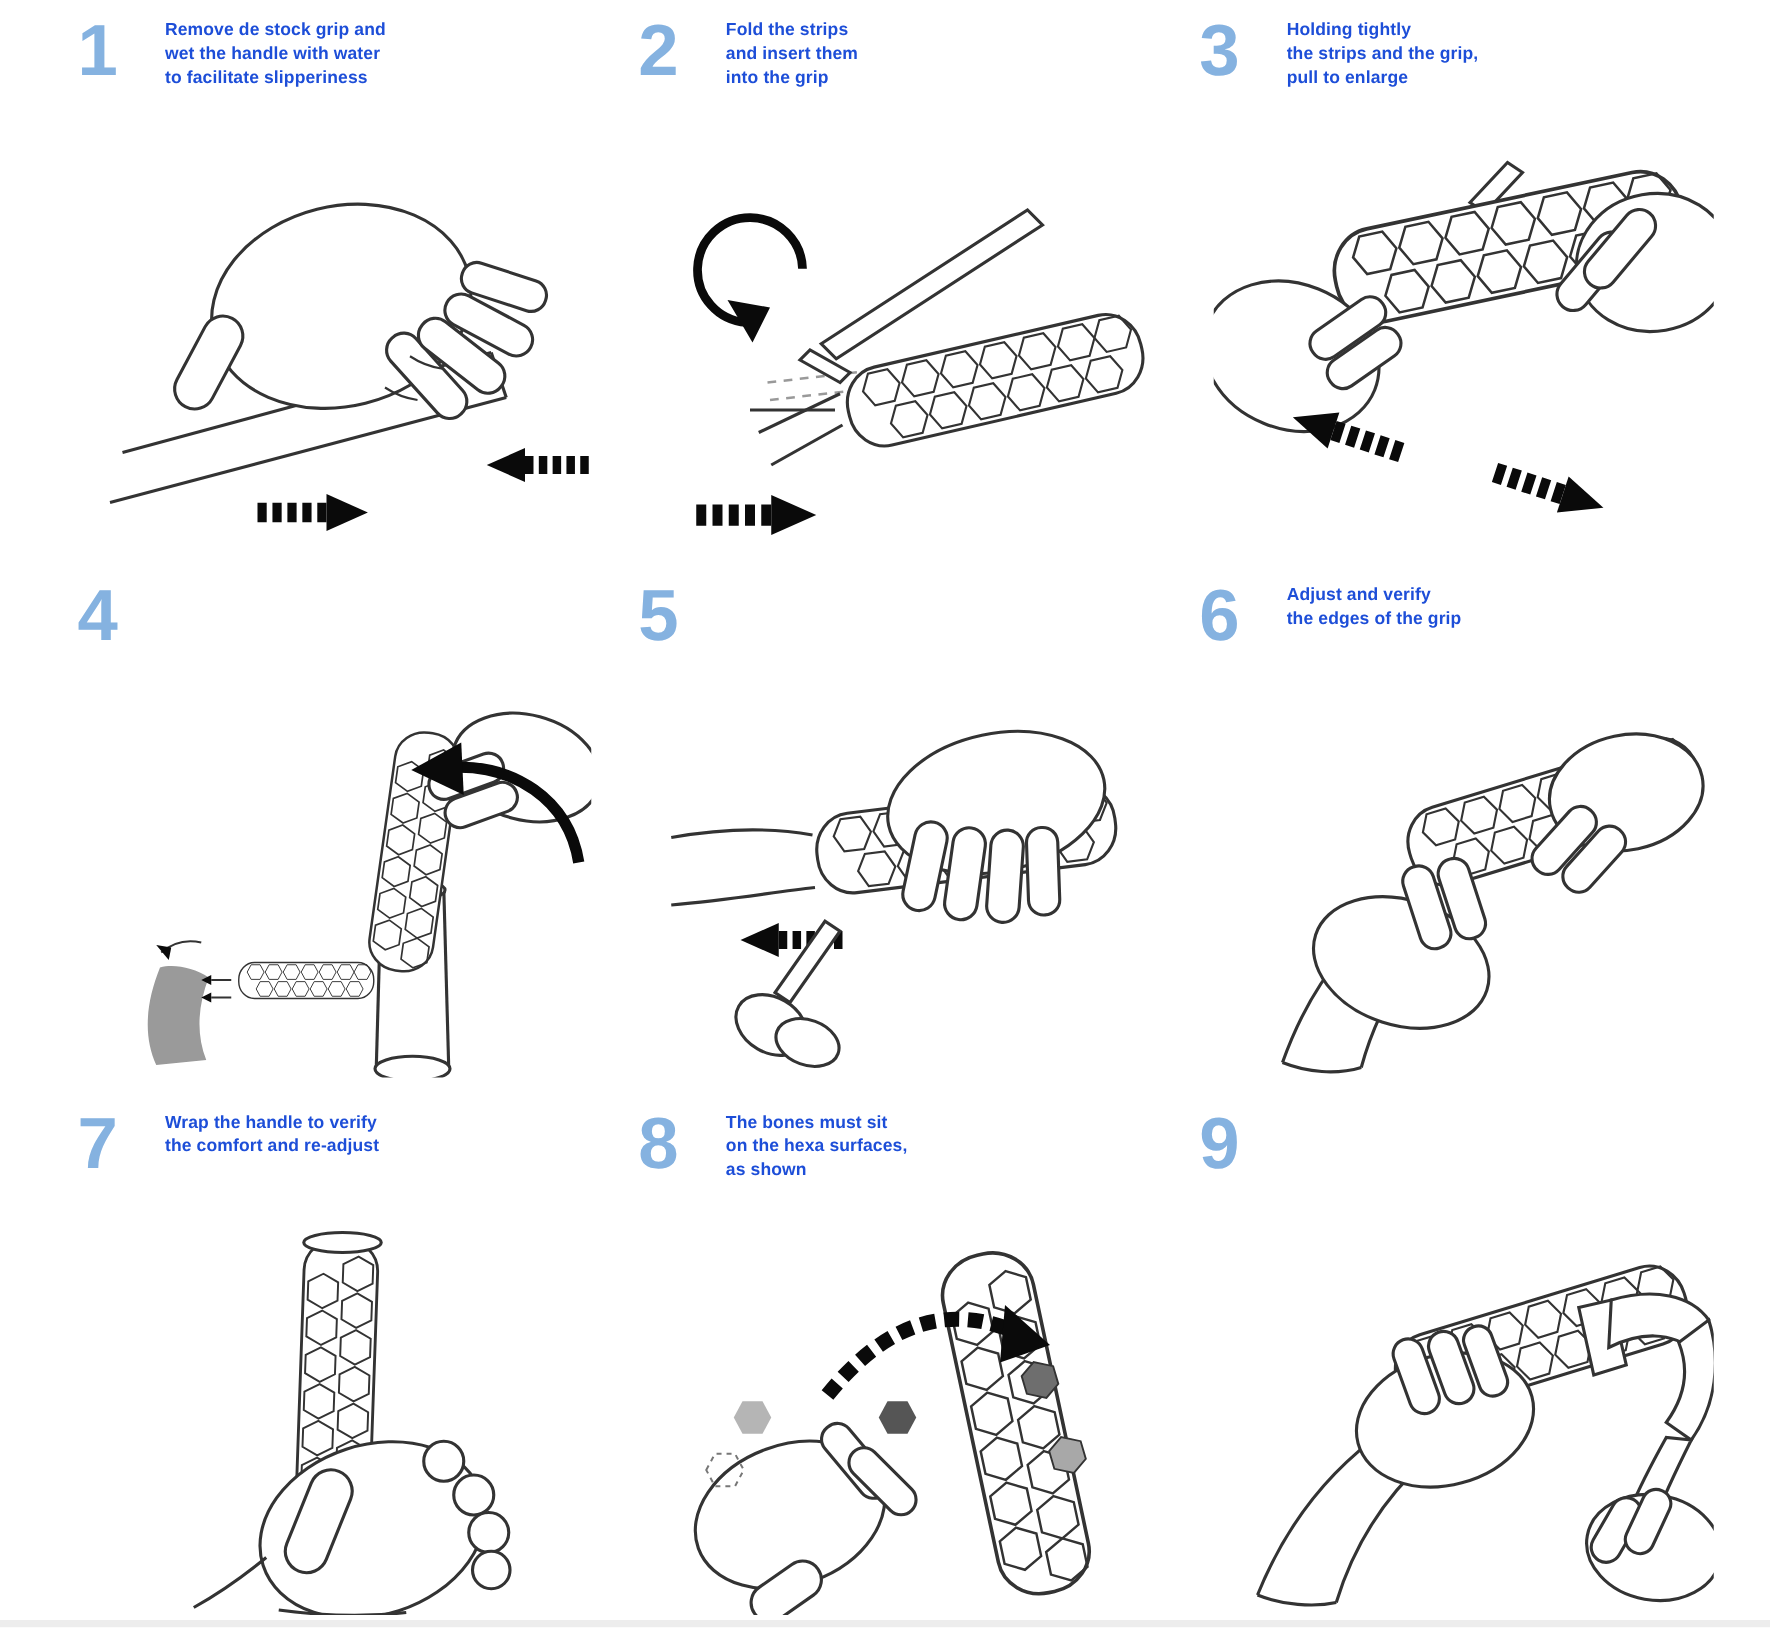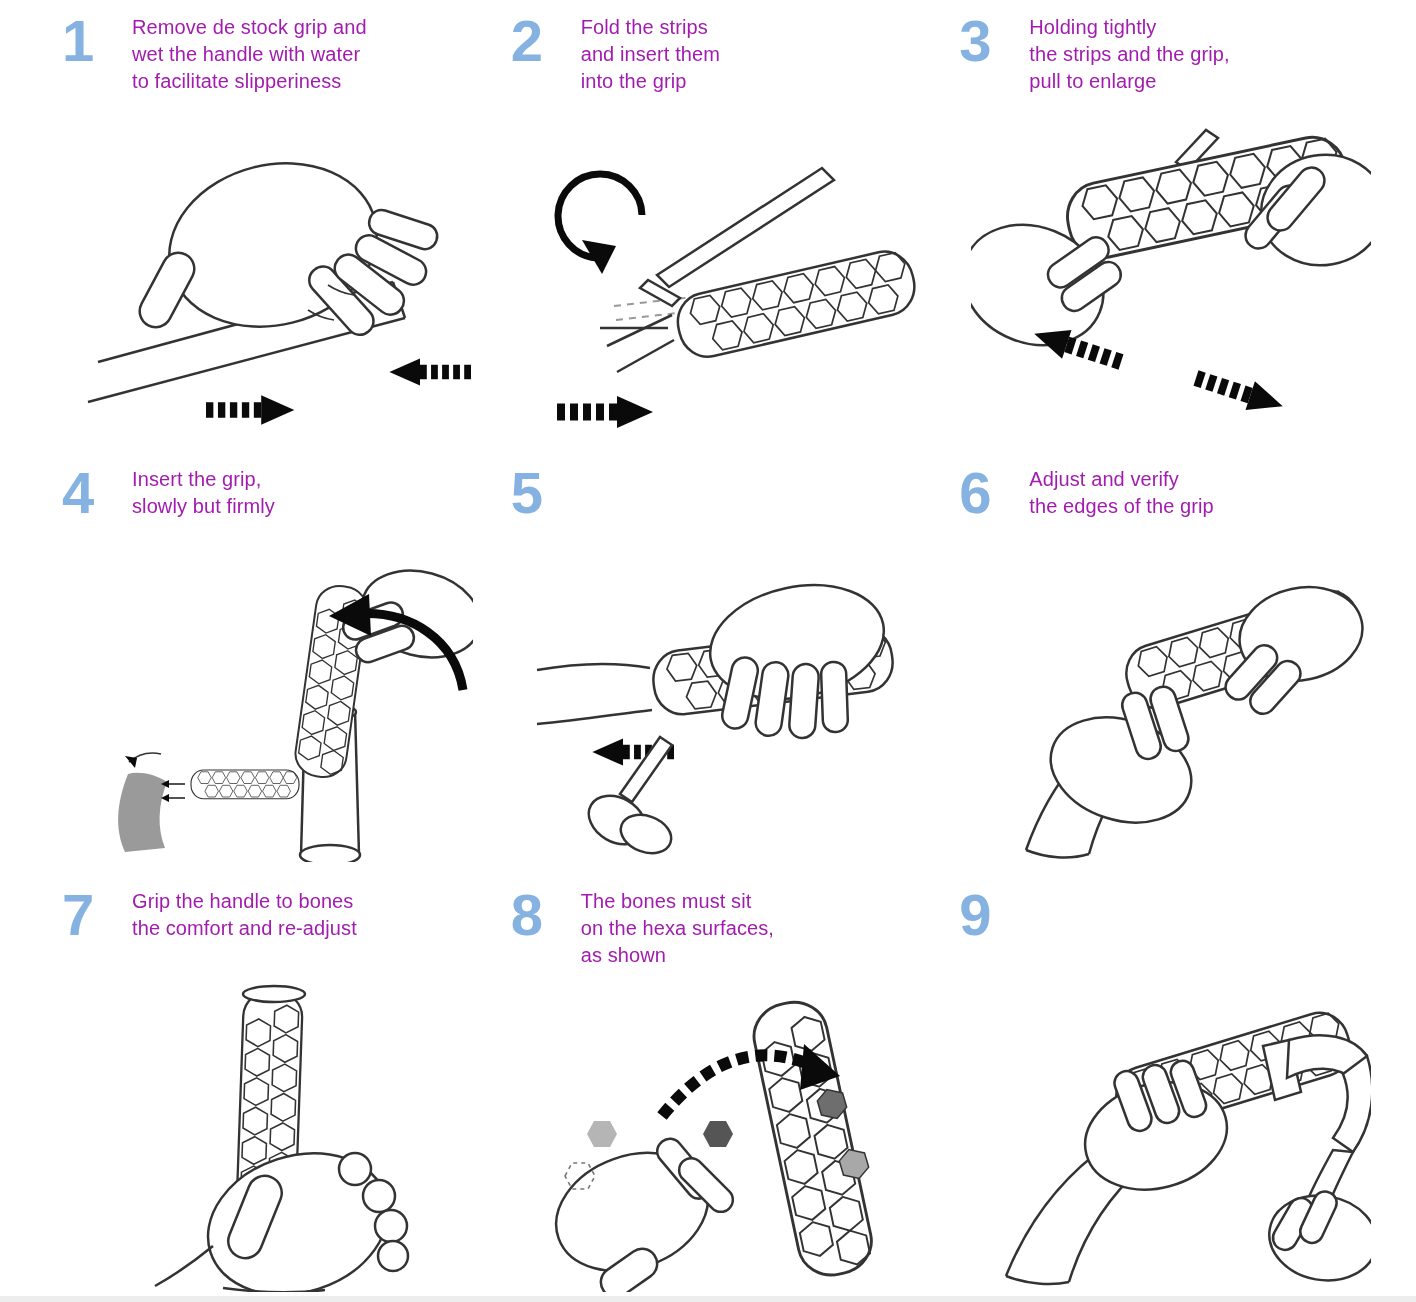--- a/index.html
+++ b/index.html
@@ -20,21 +20,21 @@
   .r1 { height:452px; }
   .r2 { height:422px; }
   .r3 { height:414px; }
   .step-head { display:flex; gap:20px; align-items:flex-start; min-height:100px; }
   .step-num {
     font-size:58px; font-weight:700; color:var(--accent);
     line-height:1.0; min-width:50px; margin-top:2px;
     letter-spacing:-1px;
   }
   .step-text {
-    margin:4px 0 0; font-size:20px; font-weight:400; color:#a21caf;
+    margin:4px 0 0; font-size:14px; font-weight:700; color:#1d4ed8;
     line-height:1.36; white-space:pre-line; letter-spacing:0.1px;
   }
   .illus { flex:1; display:flex; justify-content:center; align-items:flex-start; overflow:hidden; }
   .illus svg { display:block; }
   
   .l { fill:none; stroke:#333; stroke-width:2.5px; }
   .w { fill:#fff; stroke:#333; stroke-width:2.5px; }
   .t { stroke-width:1.7px; }
   .k { fill:#0a0a0a; }
   .bottom-bar {
@@ -149,22 +149,20 @@
         </g>
         <use href="#sarrow" transform="translate(150,252) rotate(198) scale(0.95)"></use>
         <use href="#sarrow" transform="translate(225,268) rotate(18) scale(0.95)"></use>
       </svg>
     </div>
   </section>
 
   <section class="step r2">
     <header class="step-head">
       <div class="step-num">4</div>
-      <p class="step-text">Insert the grip,
-slowly but firmly</p>
     </header>
     <div class="illus">
       <svg width="400" height="300" viewBox="0 0 400 300">
         <g>
           <path d="M55,212 C43,242 42,268 52,290 L92,286 C84,266 85,243 94,220 C82,212 66,209 55,212 Z" fill="#9a9a9a"></path>
           <path class="l t" d="M56,200 q14,-12 32,-8"></path>
           <polygon class="k" points="52,194 62,206 64,196"></polygon>
           <use href="#hexgrip" transform="translate(118,208) scale(0.45)"></use>
           <path class="l t" d="M112,222 l-16,0"></path>
           <polygon class="k" points="96,218 88,222 96,226"></polygon>
@@ -237,21 +235,21 @@
           <rect class="w" x="268" y="78" width="25" height="64" rx="12" transform="rotate(42 280 110)"></rect>
           <rect class="w" x="292" y="94" width="25" height="62" rx="12" transform="rotate(42 304 125)"></rect>
         </g>
       </svg>
     </div>
   </section>
 
   <section class="step r3">
     <header class="step-head">
       <div class="step-num">7</div>
-      <p class="step-text">Grip the handle to bones
+      <p class="step-text">Wrap the handle to verify
 the comfort and re-adjust</p>
     </header>
     <div class="illus">
       <svg width="400" height="308" viewBox="0 0 400 308">
         <use href="#hexgrip" transform="translate(230,8) rotate(92) scale(0.92)"></use>
         <ellipse class="w" cx="201" cy="10" rx="31" ry="8"></ellipse>
         <g>
           <ellipse class="w" cx="225" cy="240" rx="92" ry="68" transform="rotate(-18 225 240)"></ellipse>
           <circle class="w" cx="282" cy="185" r="16"></circle>
           <circle class="w" cx="306" cy="212" r="16"></circle>

